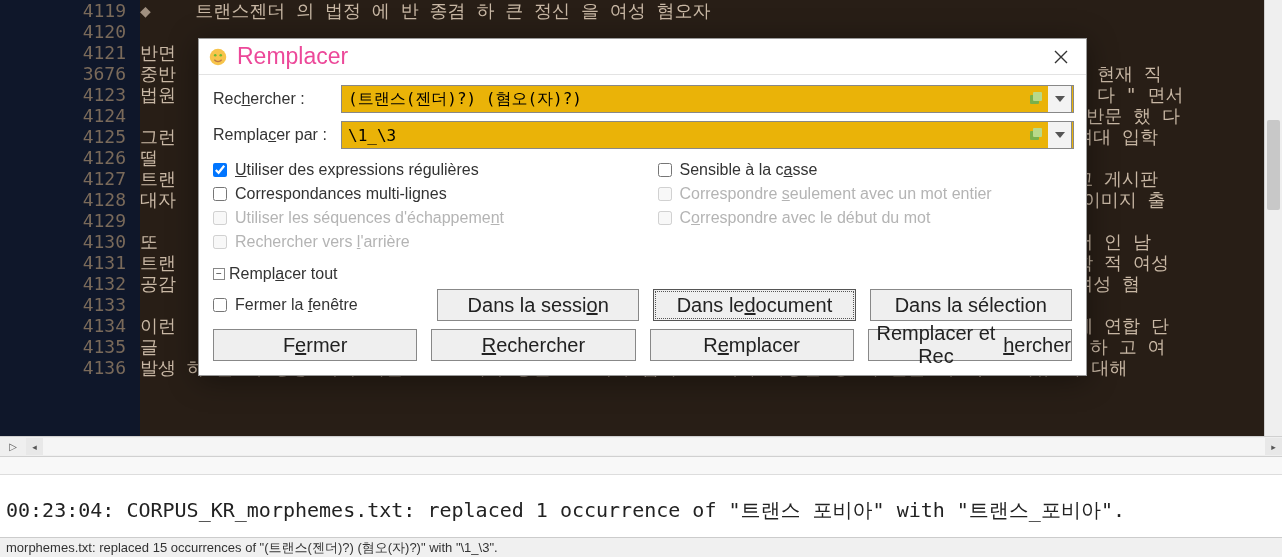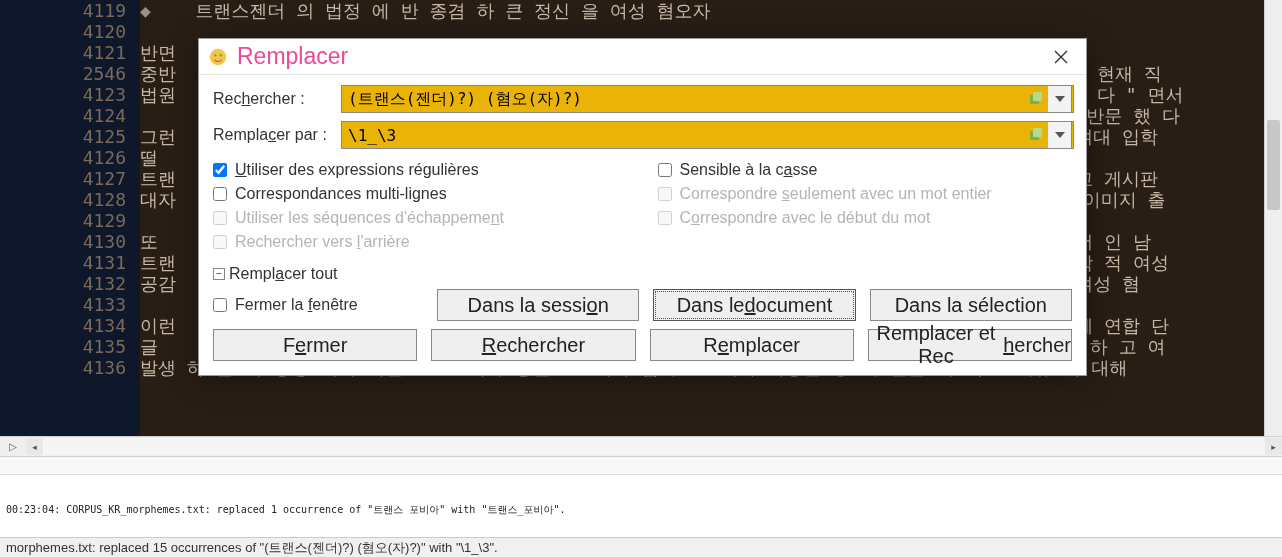--- a/index.html
+++ b/index.html
@@ -96,21 +96,21 @@
     background: #f8f8f8;
     border-bottom: 1px solid #ddd;
   }
   .console-area {
     position: absolute;
     top: 475px;
     left: 0; right: 0;
     height: 58px;
     background: #fff;
     font-family: Consolas, monospace;
-    font-size: 10px;
+    font-size: 20px;
     line-height: 22px;
     padding: 2px 6px;
     color: #222;
     white-space: pre;
     overflow: hidden;
   }
   .statusbar {
     position: absolute;
     bottom: 0;
     left: 0; right: 0;
@@ -268,21 +268,21 @@
   .btnrow2 .btn { flex: 1; }
 </style>
 </head>
 <body>
 
 <div class="editor-area">
   <div class="gutter" id="gutter">
       <div>4119</div>
       <div>4120</div>
       <div>4121</div>
-      <div>2546</div>
+      <div>3676</div>
       <div>4123</div>
       <div>4124</div>
       <div>4125</div>
       <div>4126</div>
       <div>4127</div>
       <div>4128</div>
       <div>4129</div>
       <div>4130</div>
       <div>4131</div>
       <div>4132</div>

